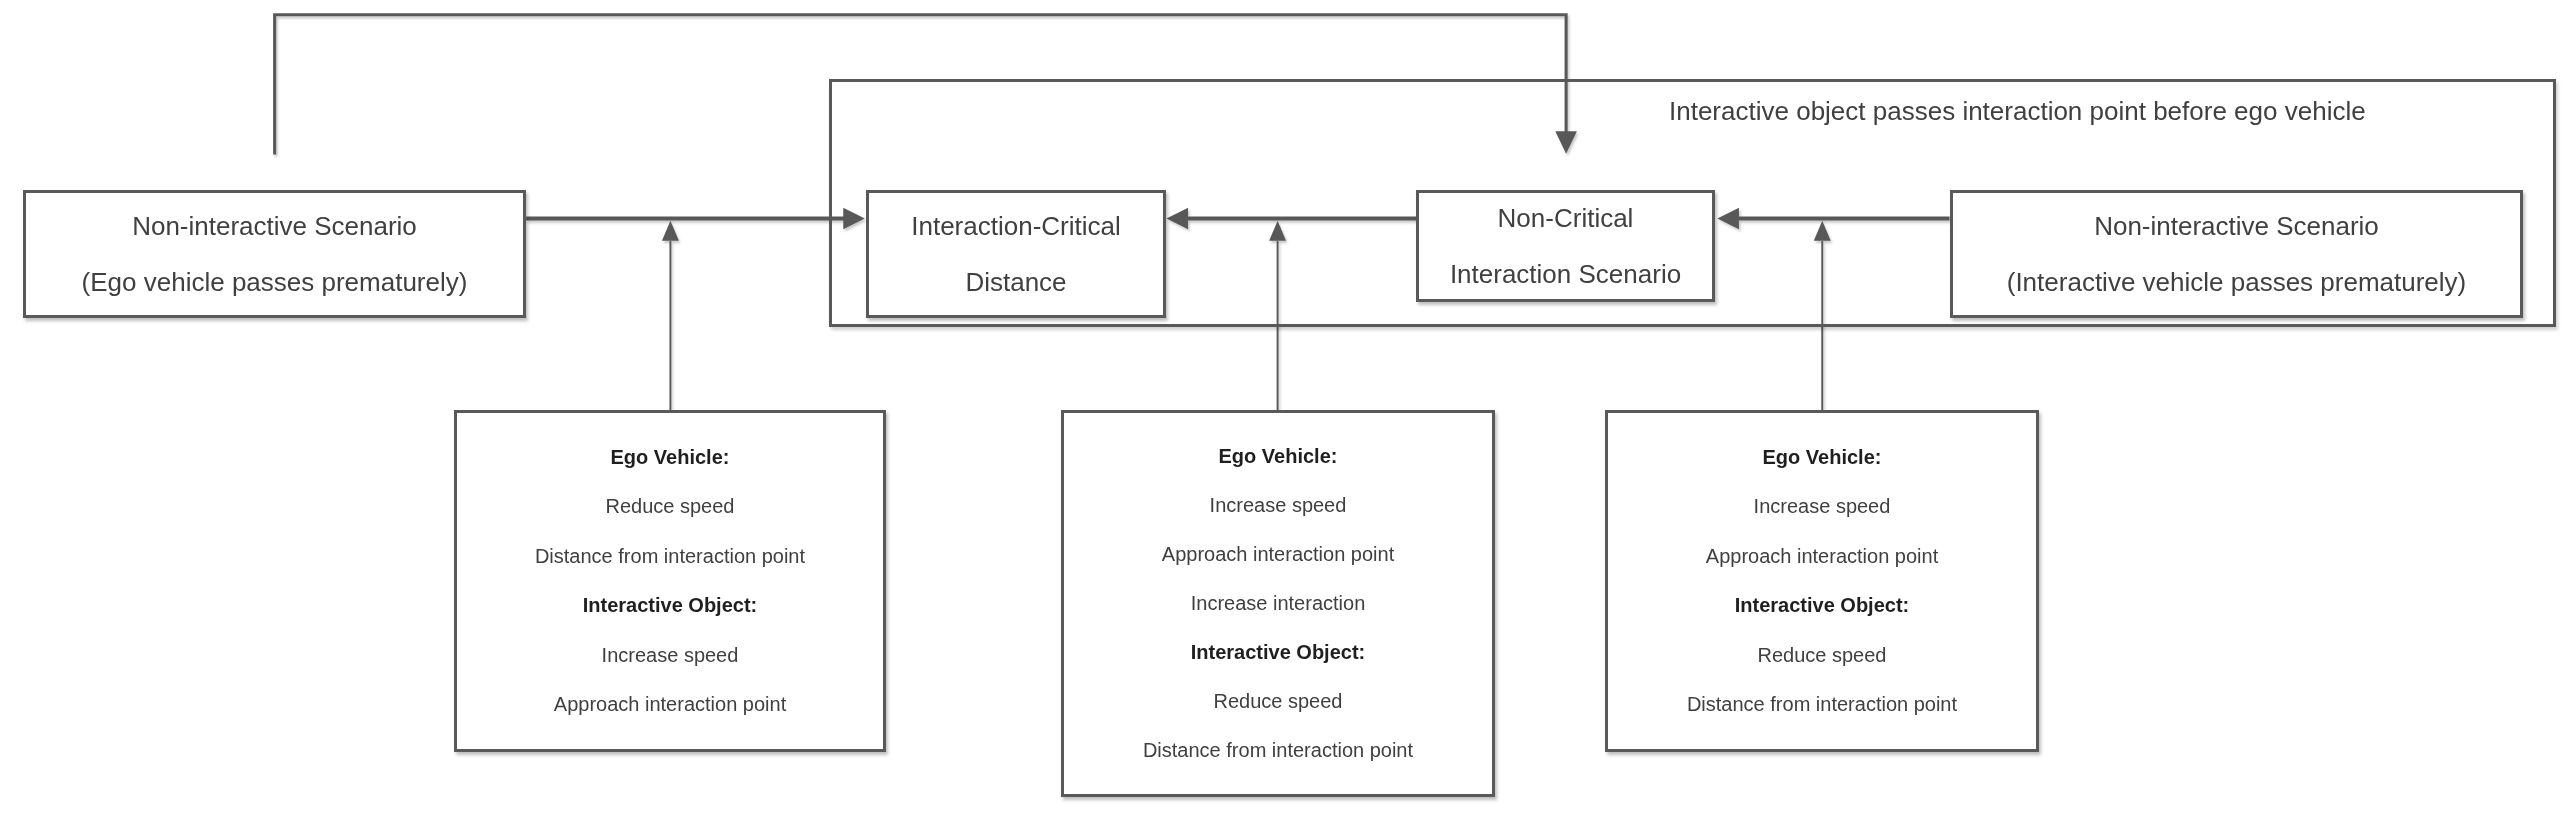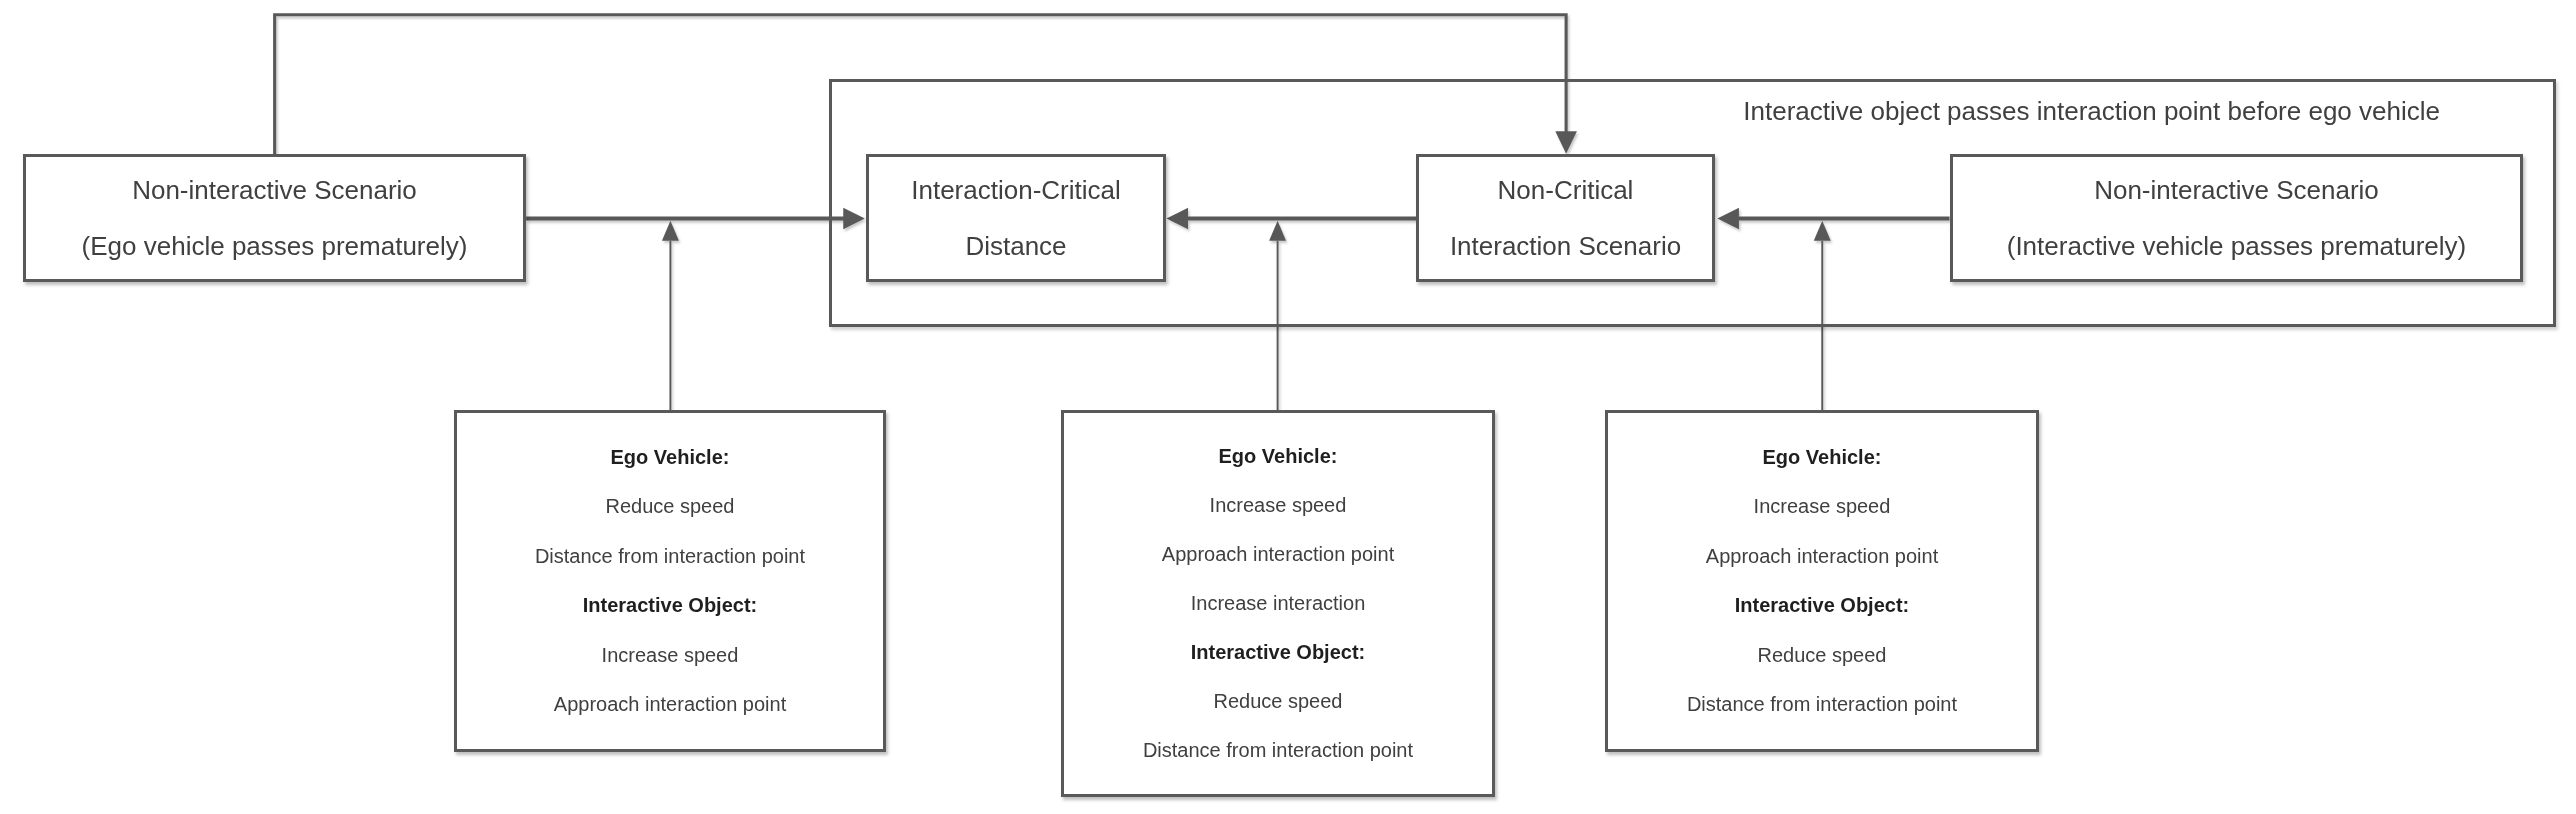--- a/index.html
+++ b/index.html
@@ -29,46 +29,47 @@
     box-sizing: border-box;
     display: flex;
     flex-direction: column;
     justify-content: center;
     align-items: center;
     text-align: center;
     color: #404040;
     font-size: 26px;
     line-height: 56px;
     box-shadow: 1.5px 3.1px 3.1px rgba(0,0,0,0.25);
+    margin-top: 36px;
   }
   .node div { white-space: nowrap; }
   #node-left        { left: 23px;   top: 154px; width: 503px; height: 128px; }
   #node-critical    { left: 866px; top: 154px; width: 300px; height: 128px; }
-  #node-noncritical { left: 1416px; top: 154px; width: 299px; height: 128px; }
+  #node-noncritical { left: 1416px; top: 154px; width: 299px; height: 112px; }
   #node-right       { left: 1950px; top: 154px; width: 573px; height: 128px; }
 
   #container-frame {
     position: absolute;
     z-index: 2;
     left: 829px;
     top: 79px;
     width: 1727px;
     height: 248px;
     border: 3.1px solid #595959;
     box-sizing: border-box;
     background: transparent;
     box-shadow: 1.5px 3.1px 3.1px rgba(0,0,0,0.18);
   }
   #container-label {
     position: absolute;
     z-index: 4;
     left: 1669px;
     top: 94px;
     width: 771px;
-    text-align: right;
+    text-align: left;
     font-size: 26px;
     line-height: 34px;
     color: #404040;
     white-space: nowrap;
   }
 
   .cond {
     position: absolute;
     z-index: 3;
     background: #ffffff;

